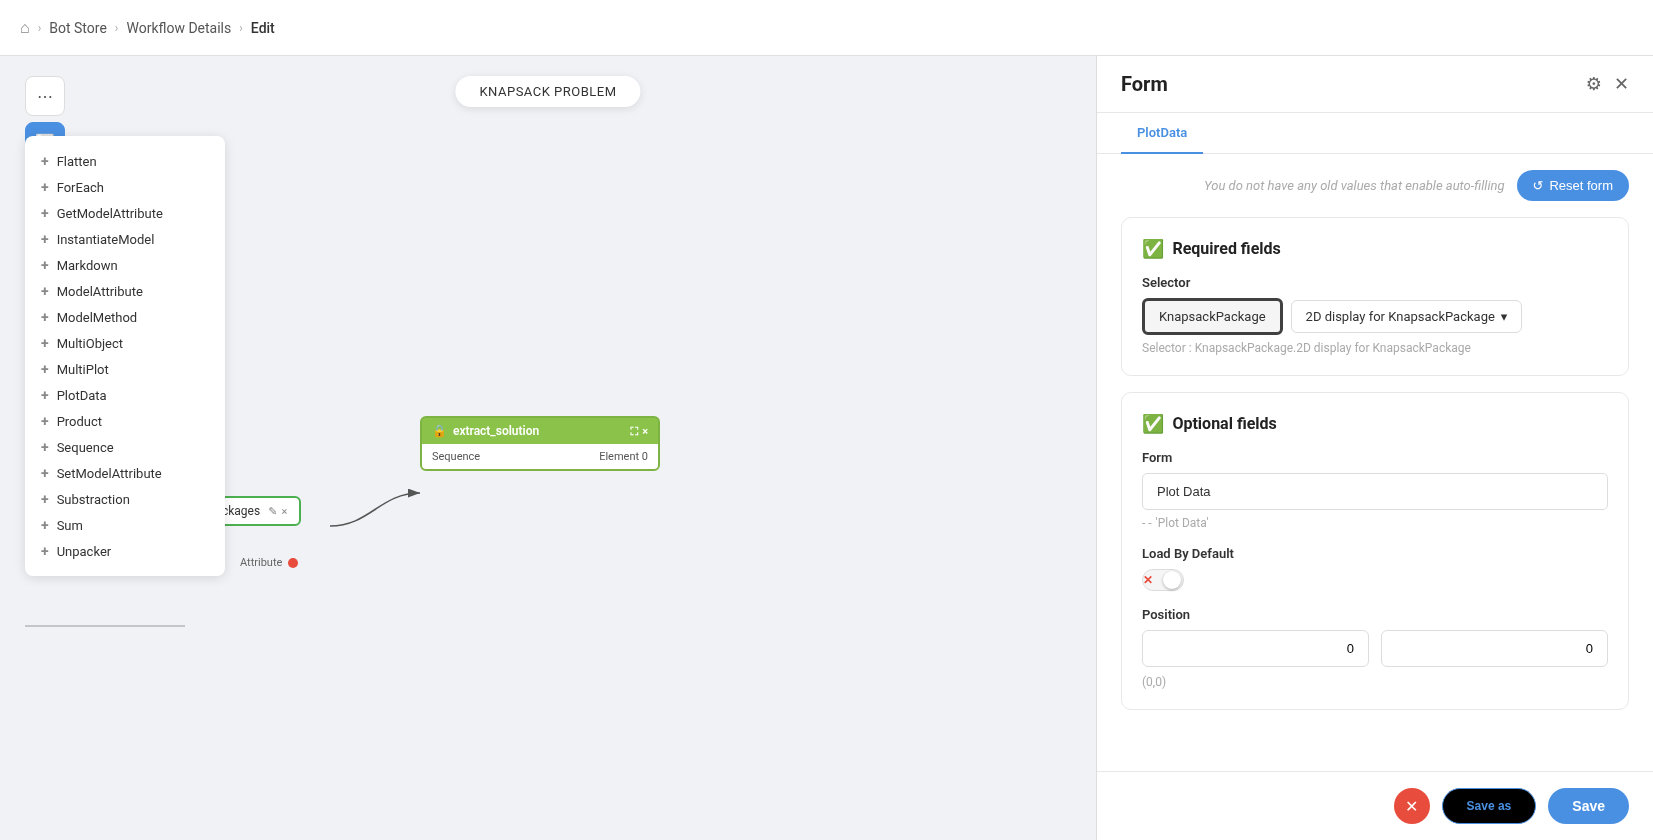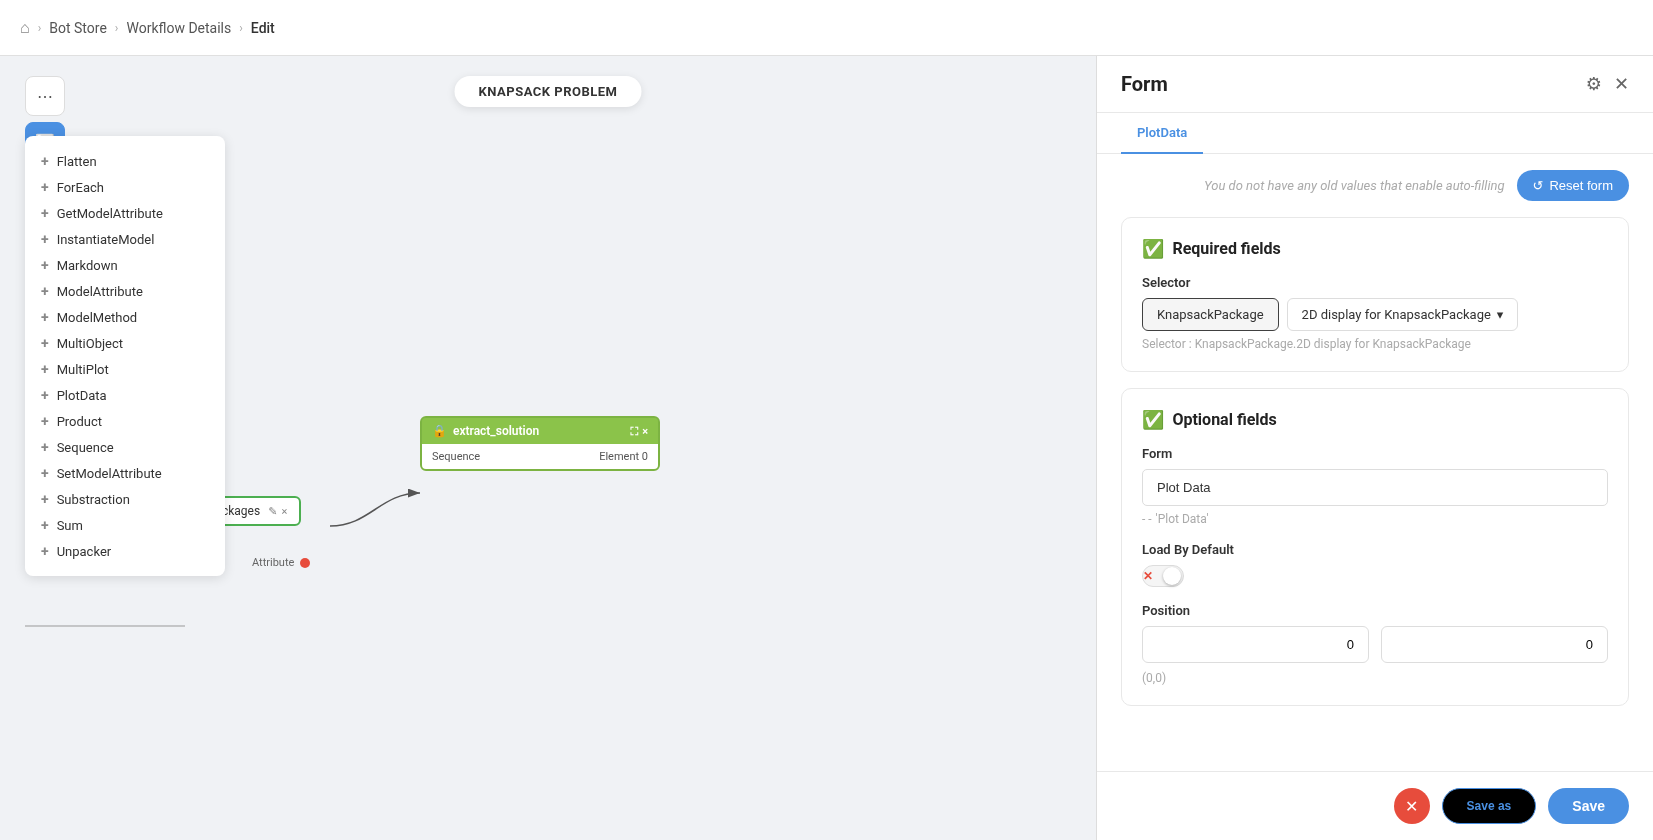--- a/index.html
+++ b/index.html
@@ -46,34 +46,34 @@
       width: 40px; height: 40px; border-radius: 8px; border: 1px solid #ddd;
       background: #fff; display: flex; align-items: center; justify-content: center;
       cursor: pointer; color: #555; font-size: 16px;
     }
     .toolbar-btn.active { background: #4a90e2; color: #fff; border-color: #4a90e2; }
 
     
     .workflow-title {
       position: absolute; top: 20px; left: 50%; transform: translateX(-50%);
       background: #fff; border-radius: 20px; padding: 8px 24px;
-      font-size: 13px; font-weight: 700; color: #333; letter-spacing: 0.5px;
+      font-size: 13px; font-weight: 400; color: #333; letter-spacing: 0.5px;
       box-shadow: 0 2px 8px rgba(0,0,0,0.1); white-space: nowrap;
     }
 
     
     .node-packages {
       position: absolute; top: 440px; left: 185px;
       background: #fff; border: 2px solid #4CAF50; border-radius: 6px;
       padding: 6px 12px; font-size: 12px; color: #333;
       display: flex; align-items: center; gap: 8px; white-space: nowrap;
     }
     .node-packages .node-actions { display: flex; gap: 4px; color: #888; font-size: 11px; }
     .node-attr {
-      position: absolute; top: 500px; left: 252px;
+      position: absolute; top: 500px; left: 240px;
       font-size: 11px; color: #666; display: flex; align-items: center; gap: 6px;
     }
     .attr-dot { width: 10px; height: 10px; background: #e74c3c; border-radius: 50%; display: inline-block; }
 
     .node-extract {
       position: absolute; top: 360px; left: 420px;
       background: #8BC34A; border: 2px solid #7CB342; border-radius: 6px;
       padding: 0; font-size: 12px; color: #333; min-width: 240px;
     }
     .node-extract-header {
@@ -129,21 +129,21 @@
     .section-header {
       display: flex; align-items: center; gap: 8px; margin-bottom: 16px;
       font-size: 16px; font-weight: 700; color: #222;
     }
     .section-check-icon { color: #4a90e2; font-size: 18px; }
 
     .field-label { font-size: 13px; font-weight: 600; color: #333; margin-bottom: 8px; }
 
     .selector-row { display: flex; align-items: center; gap: 8px; margin-bottom: 6px; }
     .selector-tag {
-      background: #f5f5f5; border: 1px solid #404040; border-radius: 6px;
+      background: #f5f5f5; border: 3px solid #404040; border-radius: 6px;
       padding: 8px 14px; font-size: 13px; color: #333;
     }
     .selector-dropdown {
       display: flex; align-items: center; gap: 6px;
       border: 1px solid #ddd; border-radius: 6px; padding: 8px 14px;
       font-size: 13px; color: #333; cursor: pointer; background: #fff;
     }
     .selector-hint { font-size: 12px; color: #aaa; }
 
     .text-input {

